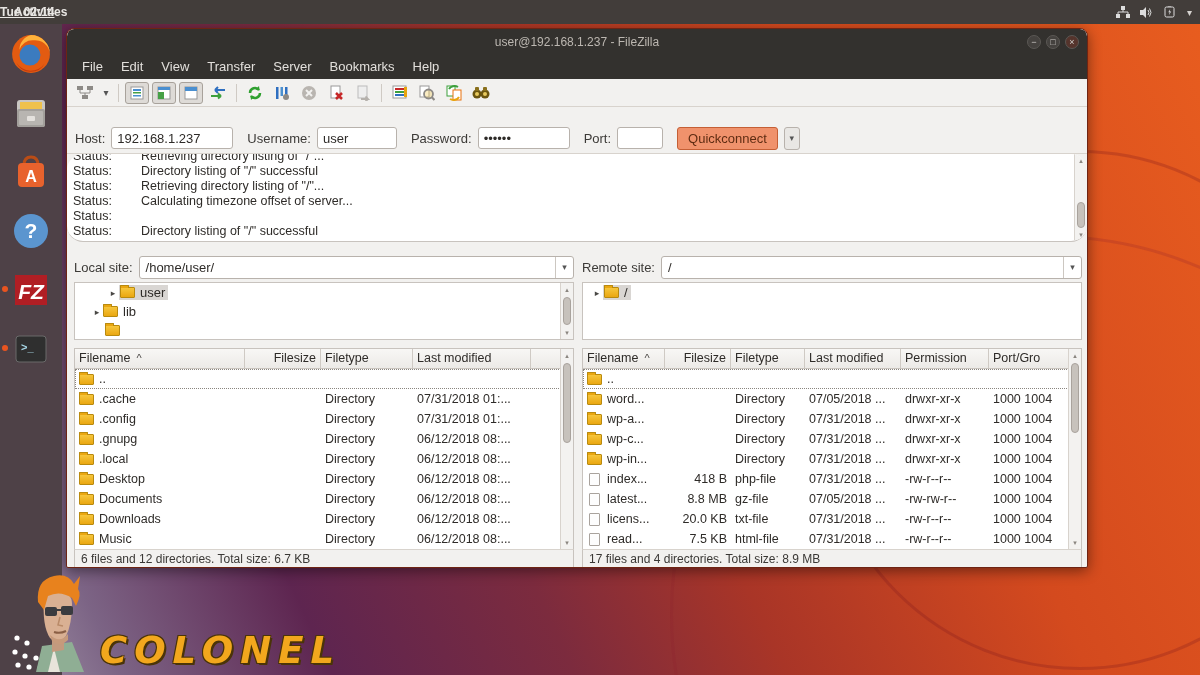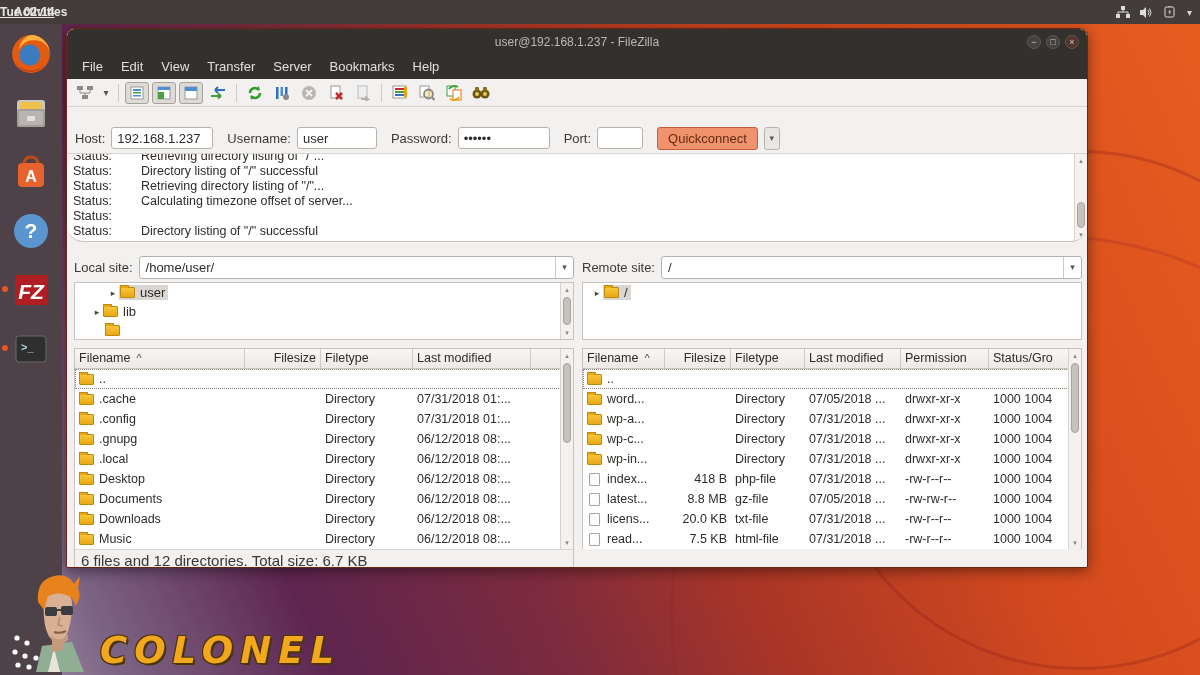--- a/index.html
+++ b/index.html
@@ -86,21 +86,21 @@
   .lrow { height:20px; display:flex; align-items:center; font-size:12.5px; color:#2e2b28; }
   .lrow.focused { outline:1px dotted #8a857f; outline-offset:-1px; }
   .cell { padding:0 4px; white-space:nowrap; overflow:hidden; display:flex; align-items:center; }
   .num { justify-content:flex-end; }
   
   .c-name{width:170px;flex:none}.c-size{width:76px;flex:none}.c-type{width:92px;flex:none}.c-mod{width:118px;flex:none}
   
   .r-name{width:82px;flex:none}.r-size{width:66px;flex:none}.r-type{width:74px;flex:none}.r-mod{width:96px;flex:none}.r-perm{width:88px;flex:none}.r-own{width:80px;flex:none}
   .sortmark { font-size:11px; margin-left:6px; color:#4a4845; }
 
-  .pstatus { height:28px; background:#f2f1ef; border:1px solid #c8c3be; border-top:1px solid #d8d3cd; font-size:15px; color:#3a3835; padding:2px 6px; white-space:nowrap; }
+  .pstatus { height:28px; background:#f2f1ef; border:1px solid #c8c3be; border-top:1px solid #d8d3cd; font-size:12px; color:#3a3835; padding:2px 6px; white-space:nowrap; }
   .botbar { height:22px; background:#f2f1ef; border-top:1px solid #d0cbc6; display:flex; align-items:center; justify-content:flex-end; gap:8px; padding-right:10px; font-size:12.5px; color:#3a3835; }
   .led { width:8px; height:8px; border-radius:50%; }
   .led.green { background:#4a7d1f; } .led.red { background:#7d1f1f; }
 
   
   .watermark { position:absolute; left:10px; top:572px; display:flex; align-items:flex-end; z-index:25;font-style:italic; }
   .wm-text { margin:28px 0 0 12px; font-family:"DejaVu Sans",sans-serif; font-weight:800; font-size:37px; letter-spacing:7px; color:#f2a71d; text-shadow:2px 2px 0 #4a3408, -1px -1px 0 #4a3408, 1px -1px 0 #4a3408, -1px 1px 0 #4a3408; }
 </style>
 </head>
 <body>
@@ -304,21 +304,21 @@
           <circle cx="5" cy="8" r="2" fill="#e8c95e"></circle>
           <circle cx="13" cy="8" r="2" fill="#e8c95e"></circle>
           <rect x="3" y="1" width="4" height="4" rx="1" fill="#8a701c"></rect>
           <rect x="11" y="1" width="4" height="4" rx="1" fill="#8a701c"></rect>
         </svg>
     </span>
   </div>
 
   <div class="quickbar">
     <span>Host:</span>
-    <input class="qinput" style="width: 102px;" value="192.168.1.237">
+    <input class="qinput" style="width: 122px;" value="192.168.1.237">
     <span style="margin-left:8px">Username:</span>
     <input class="qinput" style="width: 80px;" value="user">
     <span style="margin-left:8px">Password:</span>
     <input class="qinput" style="width: 92px;" value="••••••">
     <span style="margin-left:8px">Port:</span>
     <input class="qinput" style="width: 46px;" value="">
     <button class="qc-btn" style="margin-left:8px">Quickconnect</button>
     <span class="qc-caret">▾</span>
   </div>
 
@@ -512,21 +512,21 @@
     </div>
 
     <div class="pane">
       <div class="list">
         <div class="lheader">
           <span class="hcell r-name"><span>Filename</span><span class="sortmark">^</span></span>
           <span class="hcell r-size num" style="text-align:right">Filesize</span>
           <span class="hcell r-type">Filetype</span>
           <span class="hcell r-mod">Last modified</span>
           <span class="hcell r-perm">Permission</span>
-          <span class="hcell r-own">Status/Gro</span>
+          <span class="hcell r-own">Port/Gro</span>
           <span class="hcell" style="flex:1;border-right:none"></span>
         </div>
         <div class="rows">
           <div class="lrow focused">
             <span class="cell r-name">
                 <span class="fico"></span>
                 <span>..</span>
               </span>
             <span class="cell r-size num"></span>
               <span class="cell r-type"></span>
@@ -622,20 +622,21 @@
               <span class="cell r-perm">-rw-r--r--</span>
               <span class="cell r-own">1000 1004</span>
           </div>
         </div>
         <div class="vscroll">
           <span class="varrow up">▴</span>
           <span class="varrow down">▾</span>
           <span class="vthumb" style="top:14px;height:70px"></span>
         </div>
       </div>
+      <div class="pstatus">17 files and 4 directories. Total size: 8.9 MB</div>
     </div>
   </div>
 
   <div class="botbar">
     <svg width="14" height="14">
         <circle cx="7" cy="7" r="6" fill="none" stroke="#6a6661" stroke-width="1.6"></circle>
         <circle cx="7" cy="7" r="3.2" fill="#3da03d"></circle>
       </svg>
     <svg width="14" height="14">
         <circle cx="7" cy="7" r="6" fill="none" stroke="#8a857f" stroke-width="1.6"></circle>

